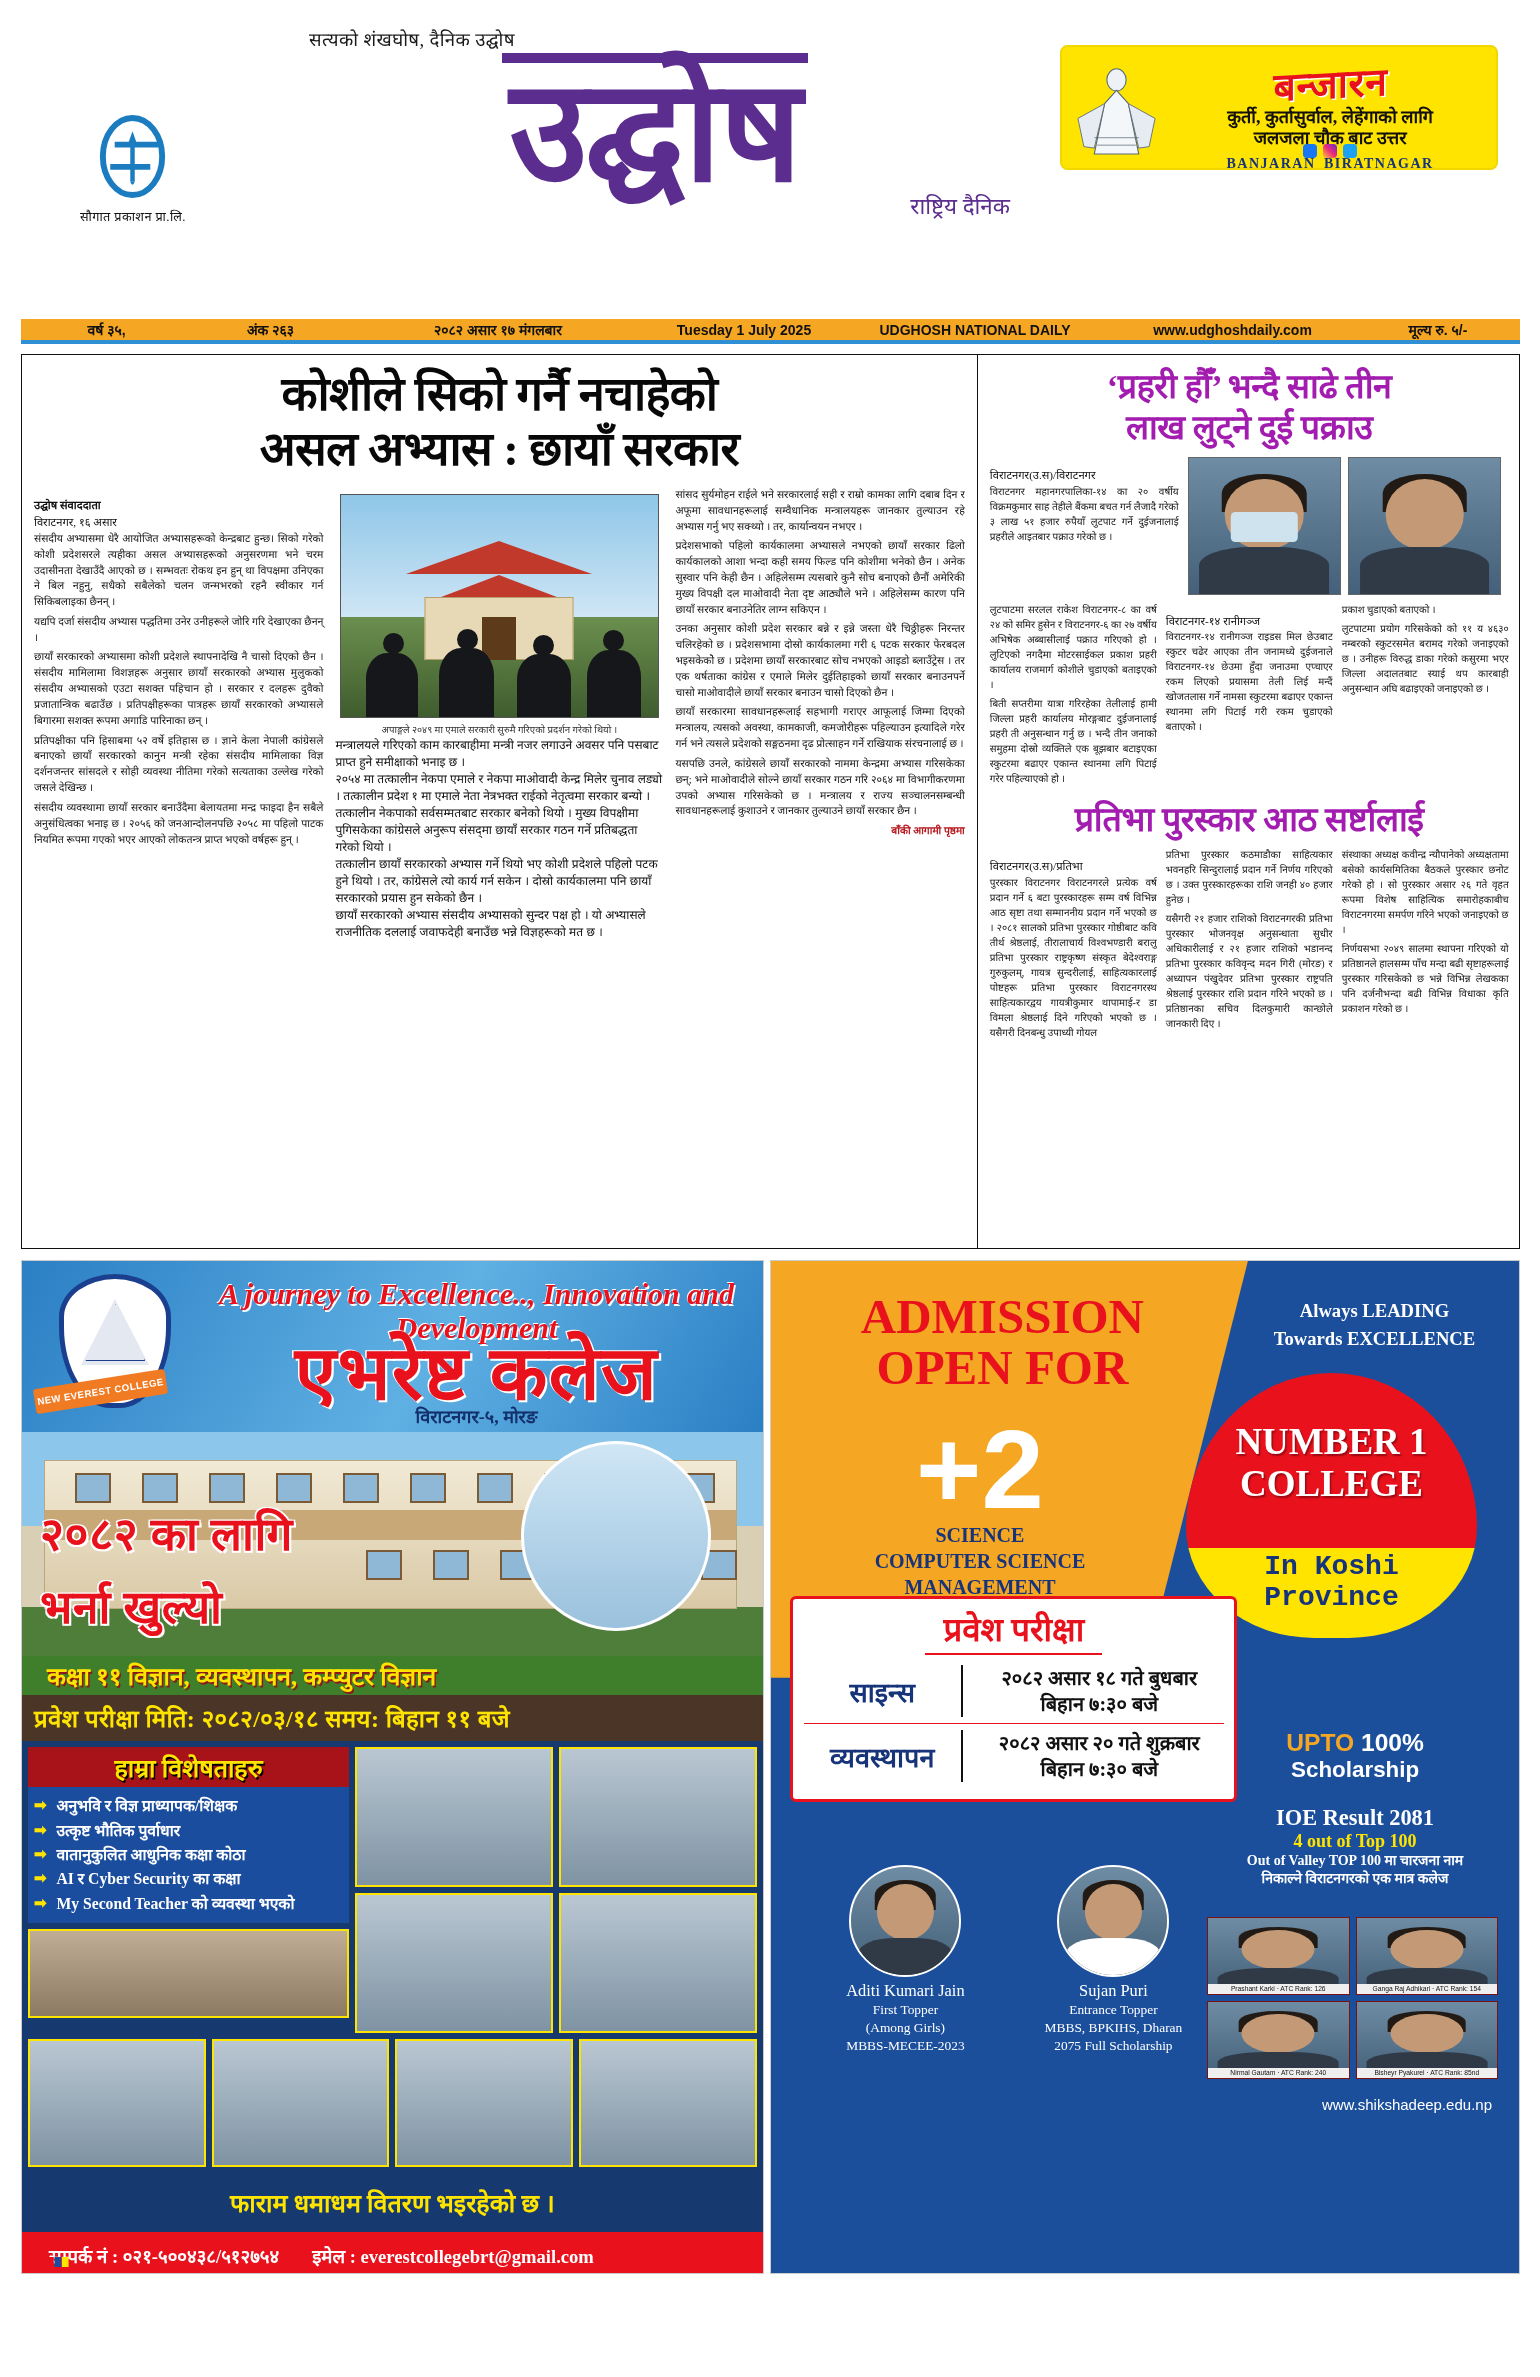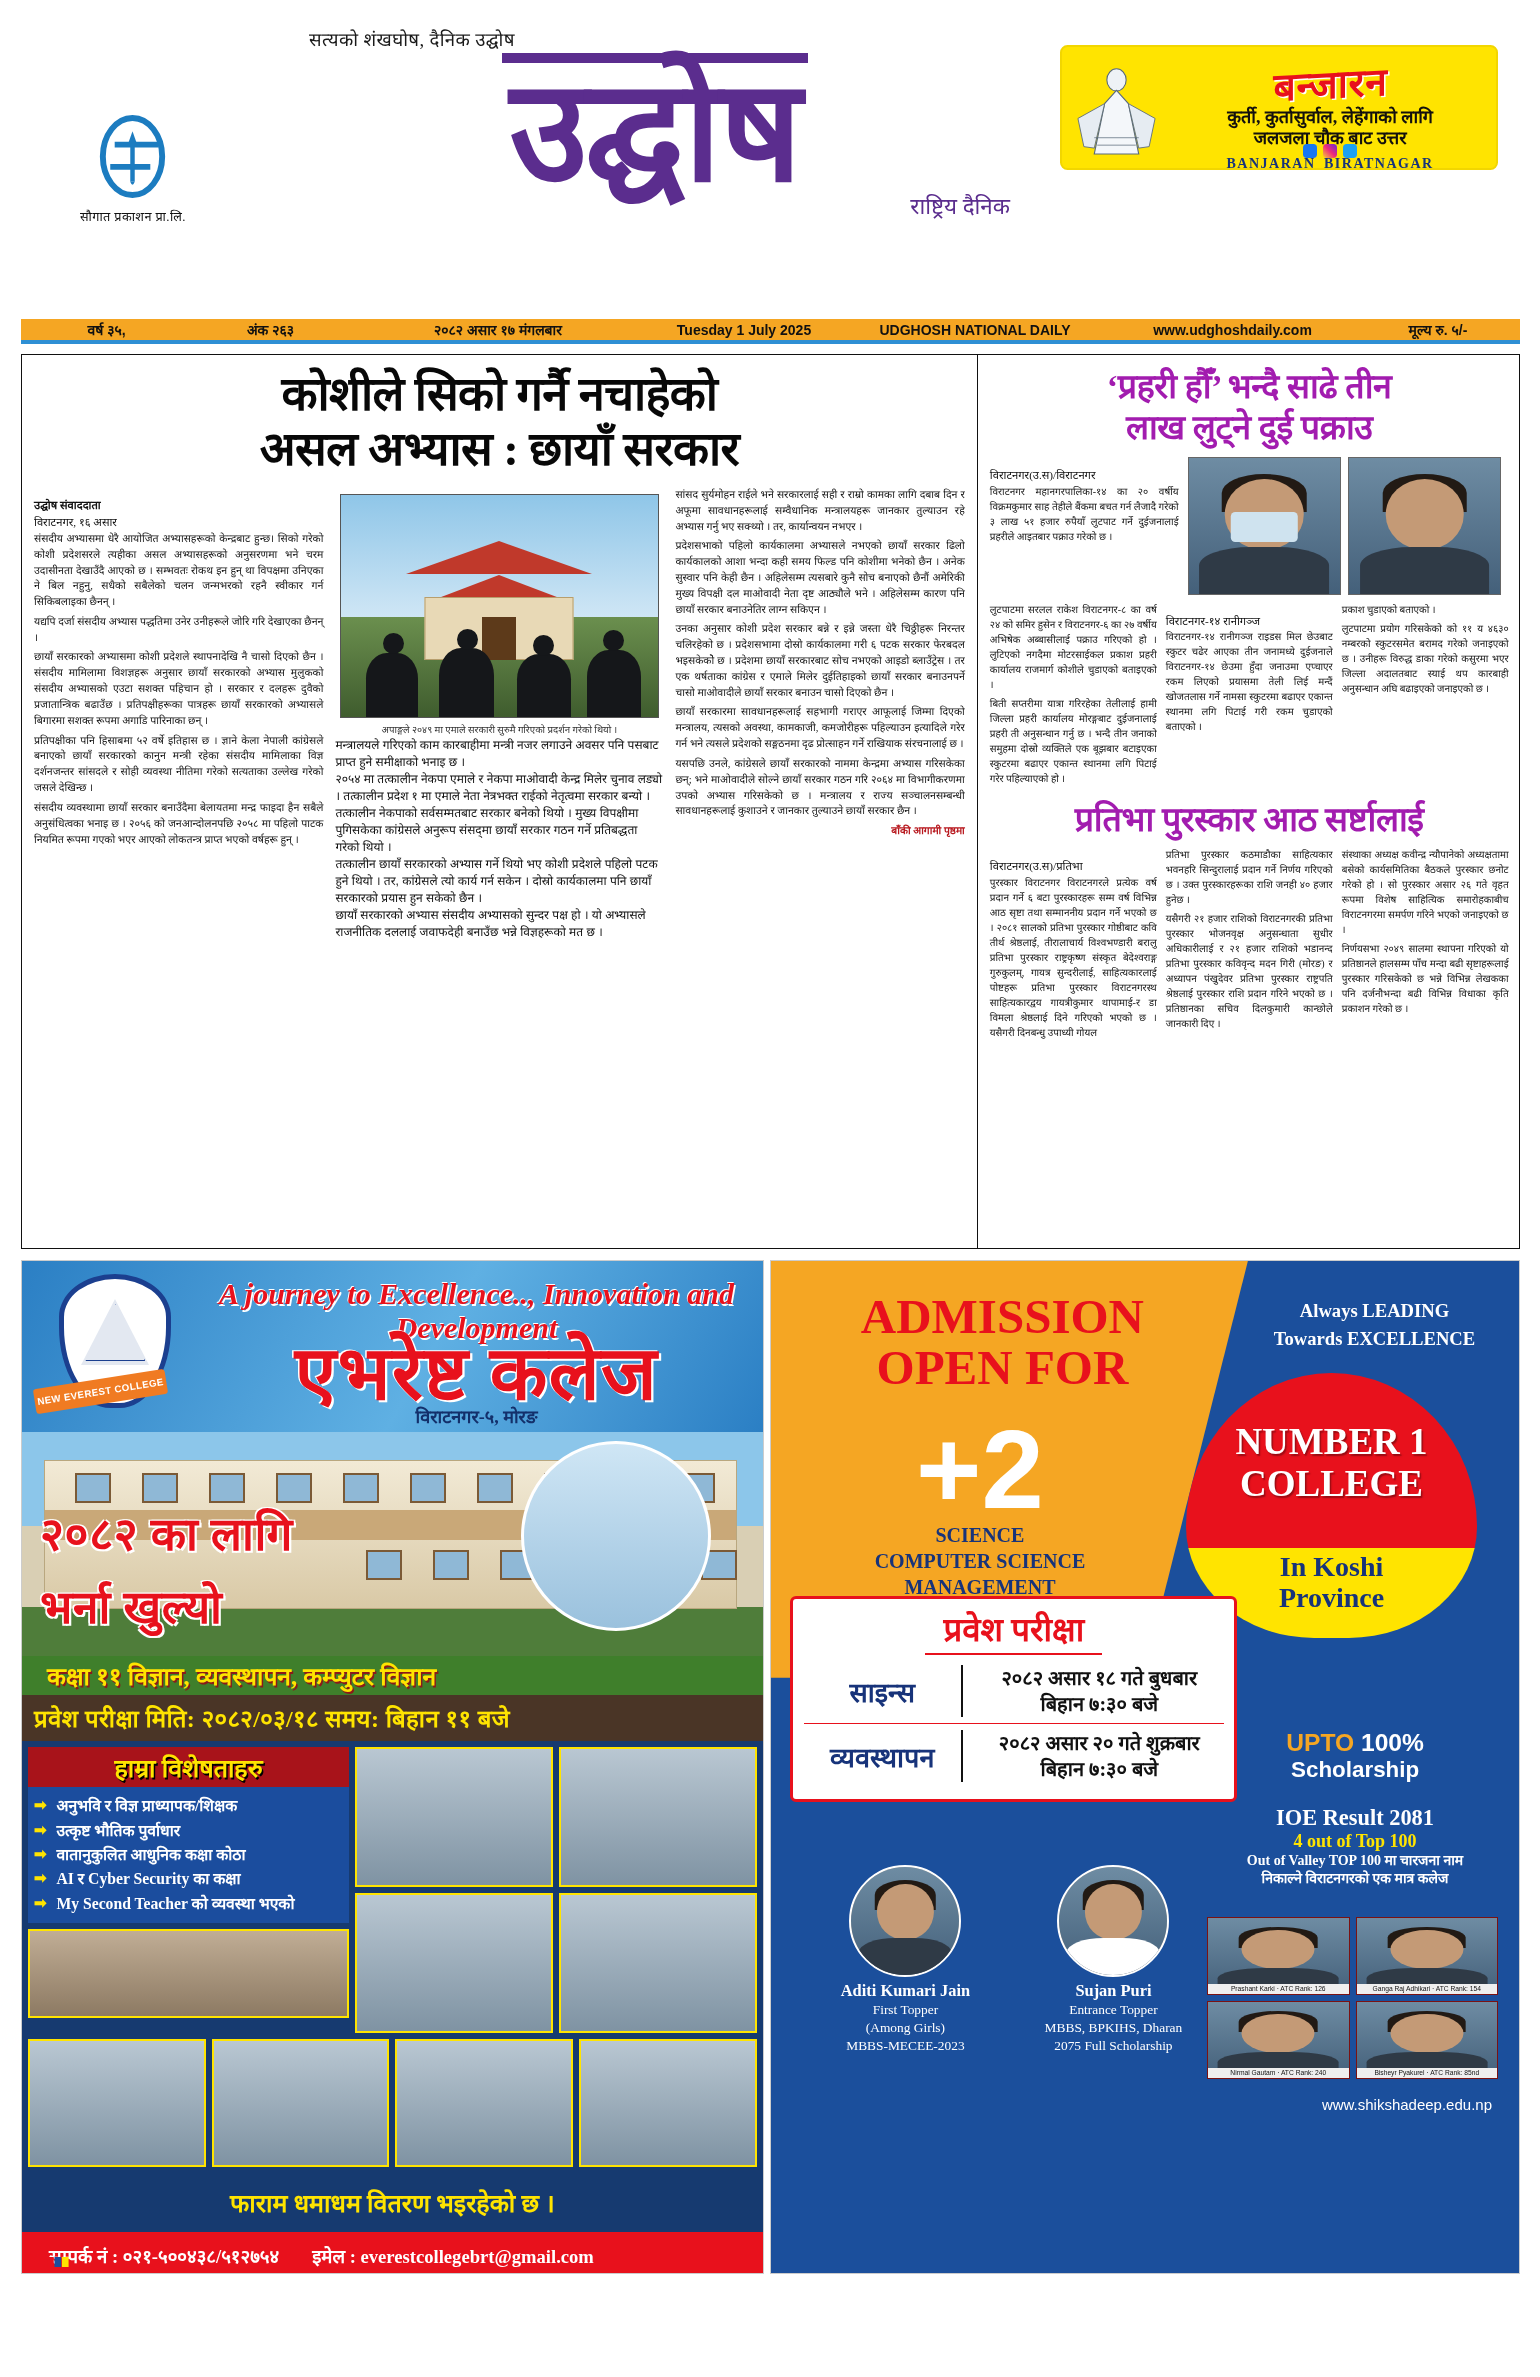--- a/index.html
+++ b/index.html
@@ -304,21 +304,21 @@
     background:linear-gradient(#E8111C 0 66%, #FFE400 66% 100%);
     overflow:hidden;
   }
   .sd-num1 {
     position:absolute; left:0; right:0; top:48px; text-align:center;
     font-family:"Liberation Serif", serif; font-weight:bold; font-size:37px; color:#fff;
     line-height:1.15; text-shadow:1.5px 1.5px 1.5px rgba(0,0,0,.35);
   }
   .sd-inkoshi {
     position:absolute; left:0; right:0; bottom:24px; text-align:center;
-    font-family:Liberation Serif, serif; font-weight:bold; font-size:28px; color:#17337a;
+    font-family:Liberation Mono, monospace; font-weight:bold; font-size:28px; color:#17337a;
     line-height:1.1;
   }
   .sd-exam {
     position:absolute; left:19.4px; top:335px; width:447px;
     background:#fff; border:3px solid #E8111C; border-radius:6px; padding:7.5px 10.4px 10.4px 10.4px;
   }
   .sd-exam-title {
     text-align:center; font-family:"Liberation Serif", serif; font-weight:bold;
     font-size:33px; color:#E8111C; border-bottom:2.2px solid #E8111C;
     display:inline-block; padding:0 18px 1.5px 18px; margin:0 auto 4.5px auto;
@@ -345,21 +345,21 @@
   .sd-ioe {
     position:absolute; right:15px; top:544px; width:298px; text-align:center;
     font-family:"Liberation Serif", serif; color:#fff;
   }
   .sd-ioe .t1 { font-weight:bold; font-size:22.4px; }
   .sd-ioe .t2 { font-weight:bold; font-size:18px; color:#FFE400; }
   .sd-ioe .t3 { font-weight:bold; font-size:14px; line-height:1.3; }
   .sd-toppers { position:absolute; left:30px; top:604px; width:417px; display:flex; gap:37px; justify-content:center; }
   .tp { width:171px; text-align:center; color:#fff; }
   .tp-img { width:112px; height:112px; border-radius:50%; margin:0 auto 4.5px auto; overflow:hidden; background:#d8c3b0; border:2.2px solid #fff; position:relative; }
-  .tp-name { font-family:"Liberation Serif", serif; font-weight:bold; font-size:16.4px; }
+  .tp-name { font-family:"Liberation Serif", serif; font-weight:normal; font-size:16.4px; }
   .tp-sub { font-family:"Liberation Serif", serif; font-size:13.4px; line-height:1.35; }
   .sd-grid { position:absolute; right:21px; top:656px; width:291px; display:grid; grid-template-columns:1fr 1fr; gap:6px; }
   .sd-gcell { background:#2aa79b; border:1.5px solid #7b1212; height:78px; position:relative; }
   .sd-gcap { position:absolute; left:0; right:0; bottom:0; background:#efefef; color:#111; font-size:6.7px; text-align:center; padding:1.5px 0; font-family:"Liberation Sans", sans-serif; }
   .sd-web {
     position:absolute; right:27px; top:835px;
     font-family:"Liberation Sans", sans-serif; font-size:15px; color:#fff;
   }
   .sd-footer {
     position:absolute; left:0; right:0; bottom:0; height:149px; background:#fff;

